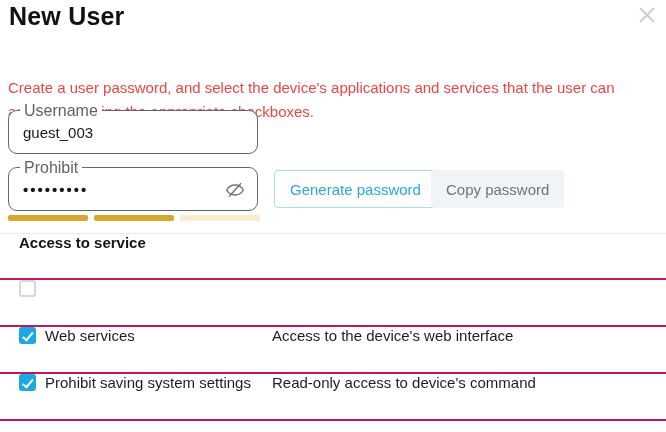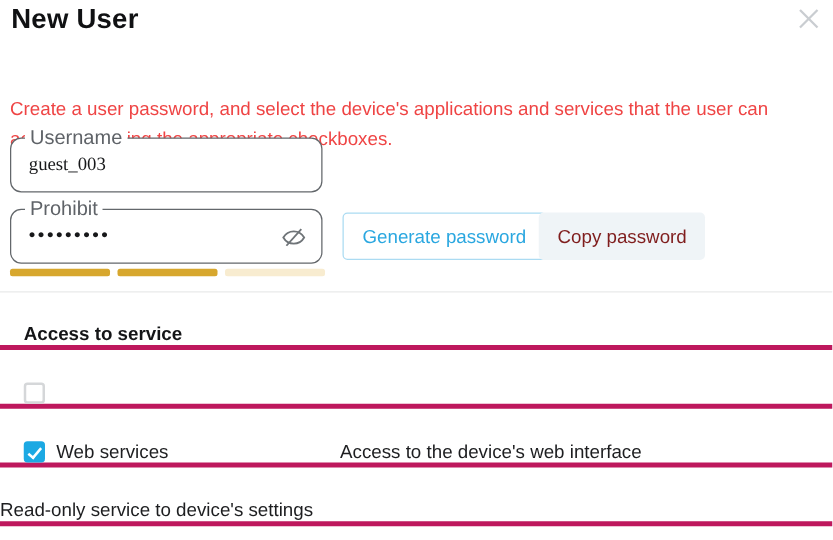--- a/index.html
+++ b/index.html
@@ -8,21 +8,21 @@
     position:relative;
     background:#ffffff;
     font-family:"Liberation Sans", sans-serif;
     color:#1d1e20;
     overflow:hidden;
   }
 
   
   .title {
     position:absolute; left:9px; top:2px;
-    font-size:22px; font-weight:700; color:#101113;
+    font-size:25px; font-weight:700; color:#101113;
     letter-spacing:0.2px;
   }
   .close-btn {
     position:absolute; right:8px; top:4px;
     width:22px; height:22px; cursor:pointer;
   }
   .desc {
     position:absolute; left:8px; top:56px; width:650px;
     font-size:15px; line-height:24px; color:#ef4444;margin-top:20px;
   }
@@ -36,21 +36,21 @@
   .field-password { top:167px; }
   .field-label {
     position:absolute; top:-8px; left:11px;
     background:#fff; padding:0 4px;
     font-size:16px; line-height:15px; color:#5f6368;
     white-space:nowrap;
   }
   .field-input {
     border:none; outline:none; background:transparent;
     width:100%; height:100%; border-radius:9px; padding:0 14px;
-    font-family:Liberation Serif, serif;
+    font-family:Liberation Sans, sans-serif;
     font-size:15px; color:#17181a;
   }
   .field-password .field-input {
     padding-right:46px; font-size:15px; font-weight:700; letter-spacing:2px;
   }
   .eye-toggle {
     position:absolute; right:11px; top:11px;
     width:22px; height:22px; cursor:pointer;
   }
 
@@ -70,22 +70,22 @@
   .btn-generate {
     left:274px; background:#ffffff; border:1px solid #abdbf2;
   }
   .btn-copy {
     left:431px; background:#eff4f7; border:none;
   }
 
   
   .access-table { position:absolute; left:0; top:233px; width:666px; font-size:15px; }
   .trow {
-    display:flex; align-items:flex-end; height:47px;
-    border-bottom:4px solid #be185d;
+    display:flex; align-items:flex-start; height:47px;
+    border-bottom:2px solid #be185d;
   }
   .trow-head { border-top:1px solid #e9eaea; font-weight:700; color:#141517; }
   .col-service { width:272px; padding-left:19px; display:flex; align-items:center; }
   .col-desc { flex:1; padding-right:8px; }
 
   .checkbox {
     width:17px; height:17px; flex:none;
     border:2px solid #d5d7d9; border-radius:3px; background:#fff;
     margin-right:9px; position:relative; cursor:pointer;
   }
@@ -127,21 +127,21 @@
   </span>
 </div>
 
 <div class="strength">
   <div class="seg" style="background: rgb(215, 167, 46);"></div>
   <div class="seg" style="background: rgb(215, 167, 46);"></div>
   <div class="seg" style="background: rgb(248, 236, 208);"></div>
 </div>
 
 <button class="btn btn-generate" style="color: rgb(42, 167, 224);">Generate password</button>
-<button class="btn btn-copy" style="color: #7f1d1d;">Copy password</button>
+<button class="btn btn-copy" style="color: #737373;">Copy password</button>
 
 <div class="access-table">
   <div class="trow trow-head">
     <div class="col-service">Access to service</div>
   </div>
 
   <div class="trow">
     <div class="col-service">
       <span class="checkbox"></span>
     </div>
@@ -149,15 +149,19 @@
 
   <div class="trow">
     <div class="col-service">
       <span class="checkbox checked" style="background: rgb(28, 169, 227);"></span>
       <span>Web services</span>
     </div>
     <div class="col-desc">Access to the device's web interface</div>
   </div>
 
   <div class="trow">
-    <div class="col-desc">Read-only service to device's settings</div>
+    <div class="col-service">
+      <span class="checkbox checked" style="background: rgb(28, 169, 227);"></span>
+      <span>Prohibit saving system settings</span>
+    </div>
+    <div class="col-desc">Read-only access to device's command</div>
   </div>
 </div>
 
 </body></html>

